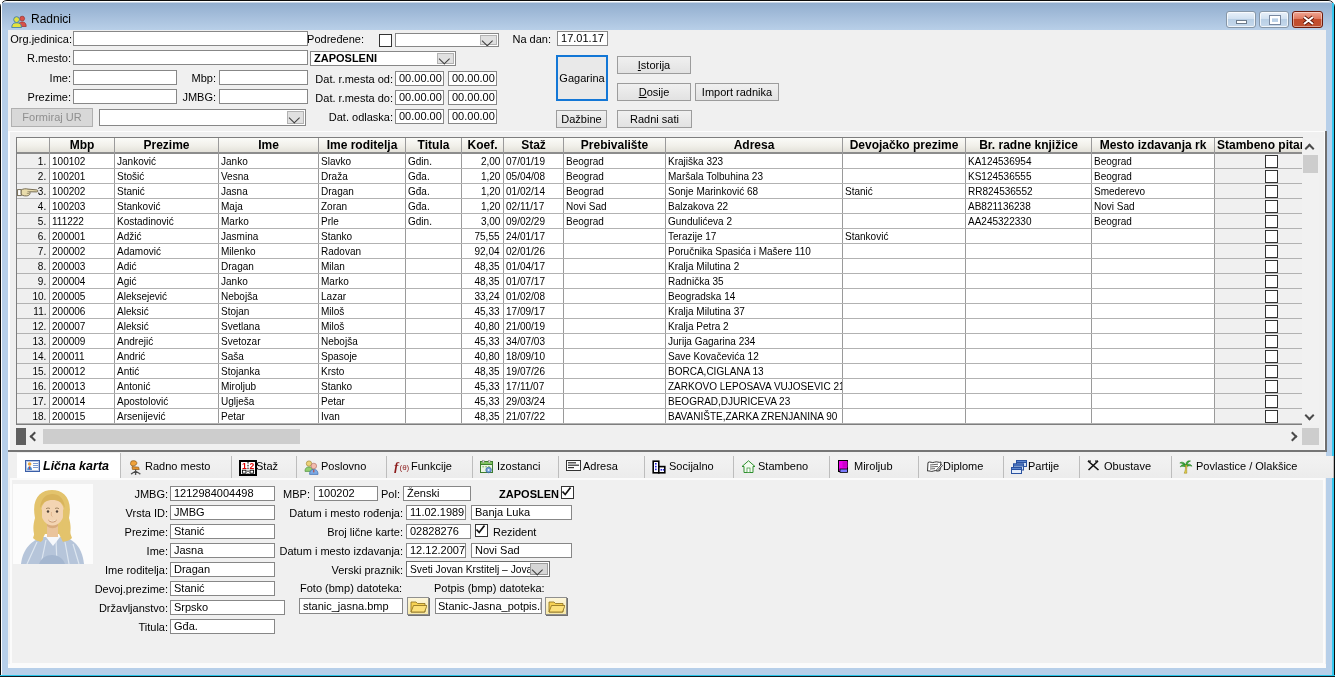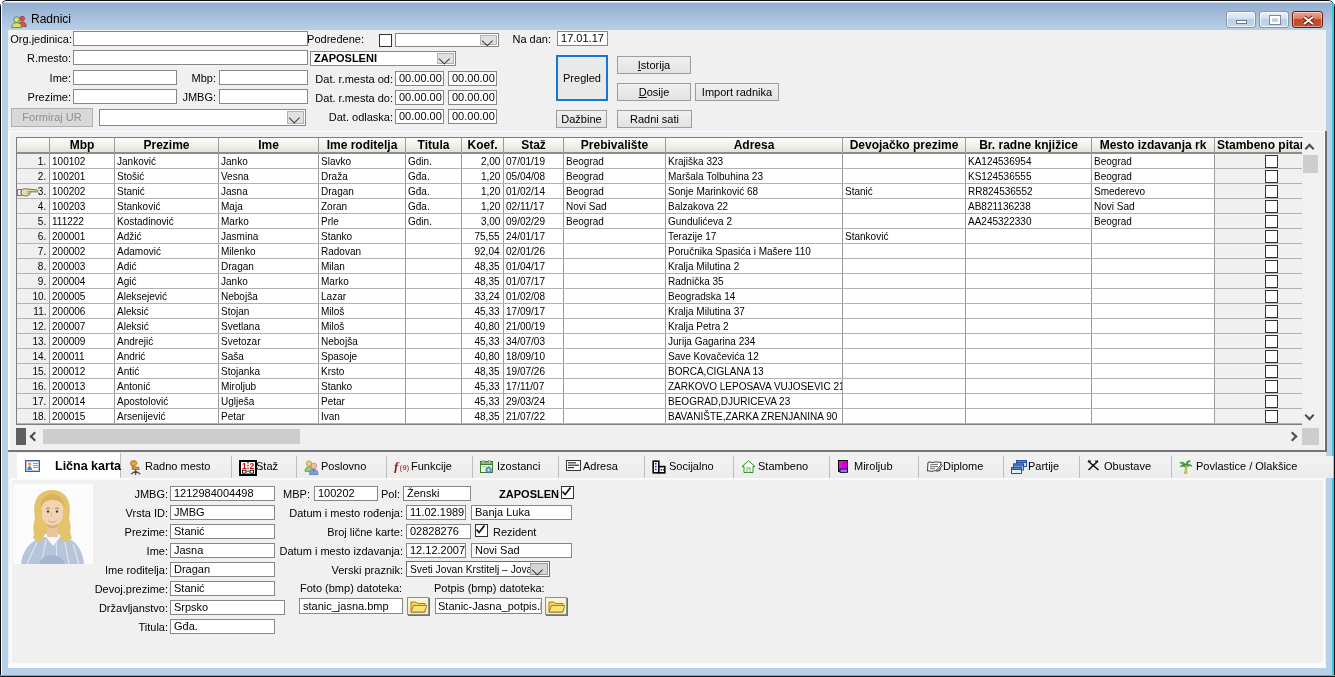--- a/index.html
+++ b/index.html
@@ -39,21 +39,21 @@
 .gcb { position:absolute; width:13px; height:13px; background:#fff; border:1.5px solid #333; }
 .sb { position:absolute; background:#f1f1f1; }
 .sbthumb { position:absolute; background:#cdcdcd; }
 .chev { position:absolute; width:7px; height:7px; border-left:2px solid #4a4a4a; border-bottom:2px solid #4a4a4a; }
 #tabbar { position:absolute; left:8px; top:453px; width:1318px; height:27px; background:#f0f0f0; }
 .tab { position:absolute; top:3px; height:22px; background:linear-gradient(180deg,#f2f2f2,#ececec); border-right:1px solid #bdbdbd; font-size:11px; }
 .tab.sel { background:#fff; top:0; height:27px; font-weight:bold; font-size:12.5px; }
 .ticn { position:absolute; left:7px; top:4px; }
 .tab.sel .ticn { left:8px; top:7px; }
 .tlbl { position:absolute; left:24px; top:4px; white-space:nowrap; }
-.tab.sel .tlbl { left:38px; top:6px; }
+.tab.sel .tlbl { left:26px; top:6px;font-style:italic; }
 #panel { position:absolute; left:10px; top:478px; width:1315px; height:187px; background:#f0f0f0; border:2px solid #fbfbfb; }
 #photo { position:absolute; left:13px; top:484px; width:80px; height:80px; }
 .fbtn { position:absolute; width:22px; height:18px; background:linear-gradient(180deg,#fdf6da,#f7e9a8); border:1px solid #8f8f8f; box-shadow:1px 1px 0 #6f6f6f; }
 .fbtn svg { position:absolute; left:2px; top:1px; }
 </style></head>
 <body>
 <div id="win">
   <div id="frame"></div>
   <div id="tgrad"></div>
   <div id="lwhite"></div>
@@ -121,21 +121,21 @@
   <div class="btn" style="left:11px;top:108px;width:82px;height:19px;background:#d8d8d8;border-color:#b0b0b0;color:#8f8f8f;line-height:17px">Formiraj UR</div>
   <div class="tb" style="left:99px;top:109px;width:207px;height:17px">
       <span class="cbtn">
         <span class="chevd" style="top:4px"></span>
       </span>
     </div>
   <div class="lbl" style="left:290px;top:110px;width:103px">Dat. odlaska:</div>
   <div class="tb ctr" style="left:395px;top:109px;width:49px;height:15px">00.00.00</div>
   <div class="tb ctr" style="left:448px;top:109px;width:49px;height:15px">00.00.00</div>
 
-  <div class="btn" style="left:556px;top:55px;width:52px;height:46px;border:2px solid #1377d6;background:#e9e9e9;line-height:42px">Pregled</div>
+  <div class="btn" style="left:556px;top:55px;width:52px;height:46px;border:2px solid #1377d6;background:#e9e9e9;line-height:42px">Gagarina</div>
   <div class="btn" style="left:617px;top:56px;width:74px;height:18px;line-height:16px"><u>I</u>storija</div>
   <div class="btn" style="left:617px;top:83px;width:74px;height:18px;line-height:16px"><u>D</u>osije</div>
   <div class="btn" style="left:695px;top:83px;width:84px;height:18px;line-height:16px">Import radnika</div>
   <div class="btn" style="left:556px;top:110px;width:51px;height:18px;line-height:16px">Dažbine</div>
   <div class="btn" style="left:617px;top:110px;width:75px;height:18px;line-height:16px">Radni sati</div>
 
 <div id="grid" style="left:16px;top:137px;width:1287px;height:288px">
 <div class="abs" style="left:1px;top:1px;width:1285px;height:286px;background:#fff"></div>
 <div class="abs" style="left:1px;top:1px;width:32px;height:286px;background:#efefef"></div>
 <div class="abs" style="left:1199px;top:1px;width:87px;height:286px;background:#f0f0f0"></div>

